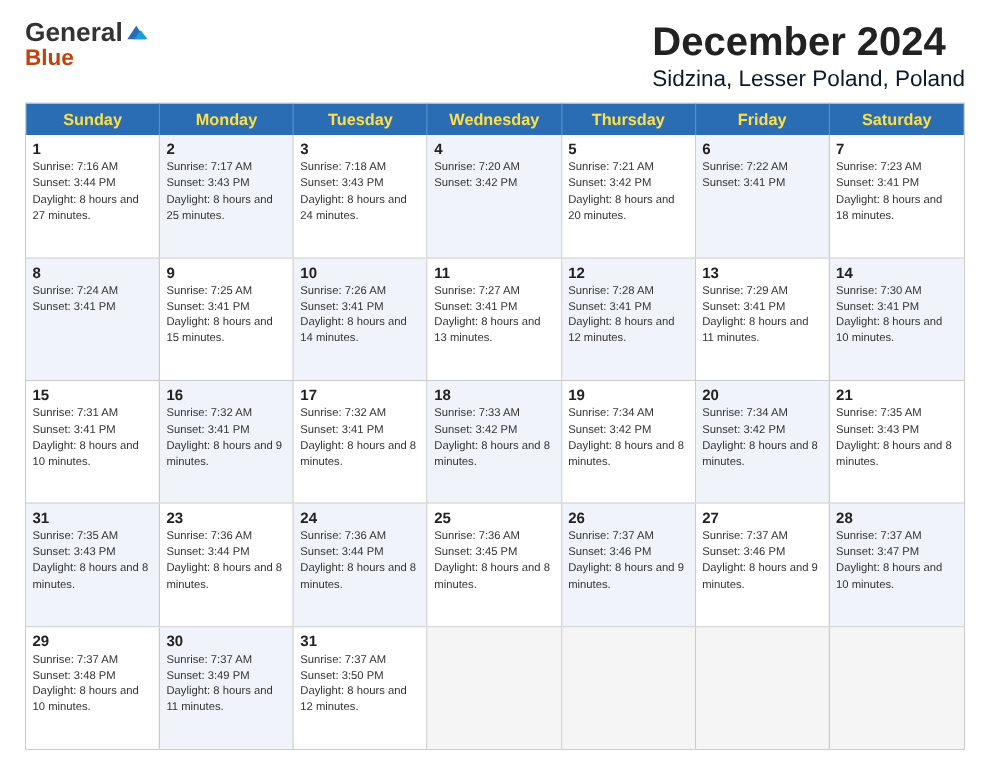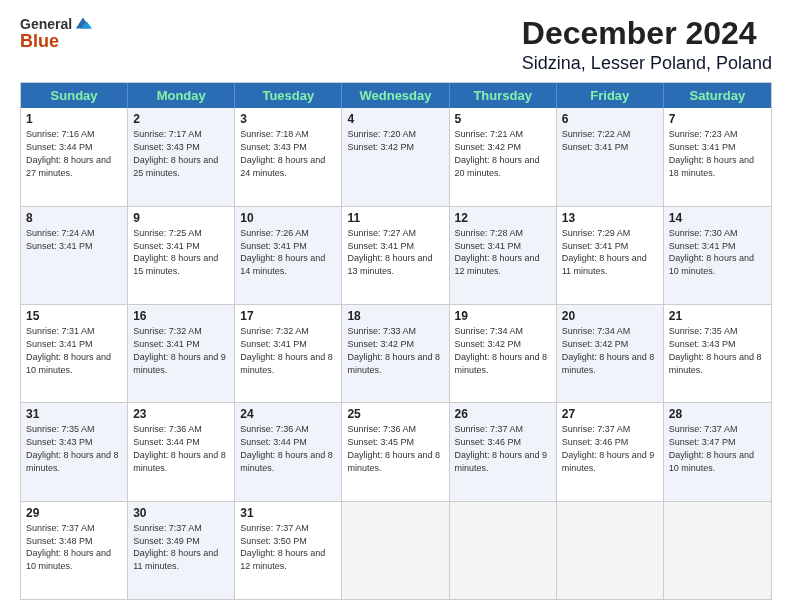--- a/index.html
+++ b/index.html
@@ -26,21 +26,21 @@
     .logo {
       display: flex;
       flex-direction: column;
       line-height: 1;
     }
     .logo-text {
       display: flex;
       align-items: center;
     }
     .logo-general {
-      font-size: 14px;
+      font-size: 21px;
       font-weight: bold;
       color: #333;
     }
     .logo-blue {
       font-size: 18px;
       font-weight: bold;
       color: #c2410c;
     }
     .logo-icon {
       width: 18px;
@@ -67,21 +67,21 @@
       display: flex;
       flex-direction: column;
       border: 1px solid #ccc;
     }
     .cal-header-row {
       display: grid;
       grid-template-columns: repeat(7, 1fr);
       background: #2a6db5;
     }
     .cal-header-cell {
-      color: #86efac;
+      color: #fde047;
       font-weight: bold;
       font-size: 13px;
       text-align: center;
       padding: 5px 2px;
       border-right: 1px solid #5590cc;
     }
     .cal-header-cell:last-child { border-right: none; }
     .cal-body {
       flex: 1;
       display: flex;

